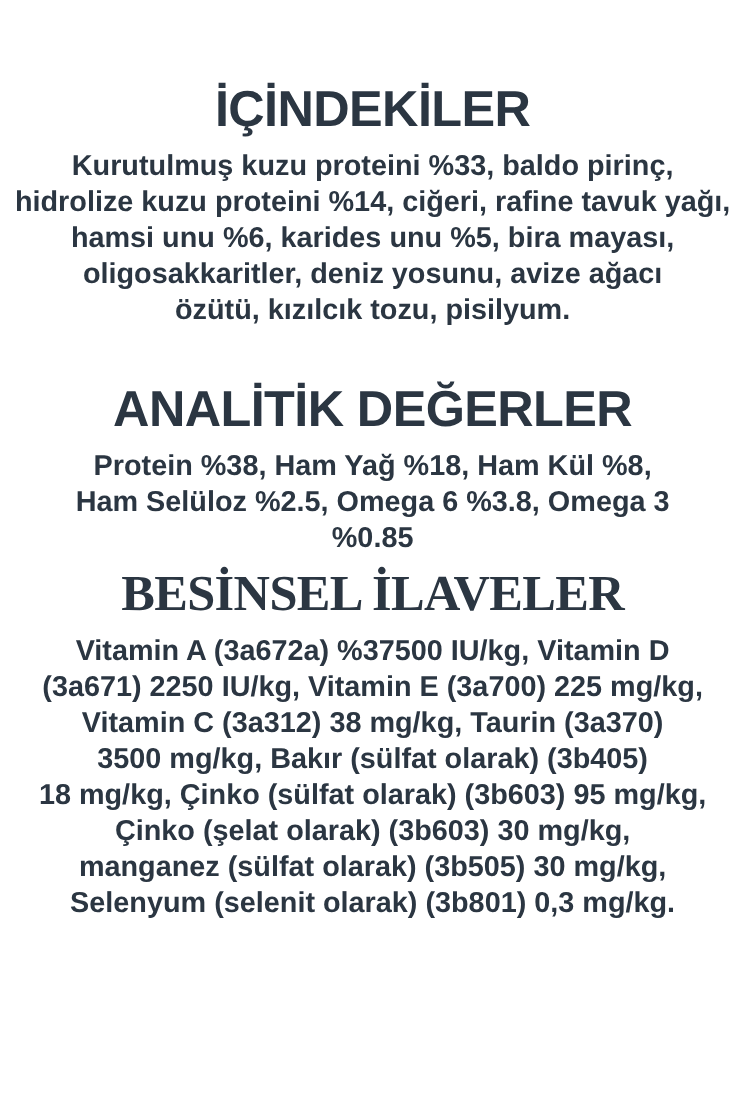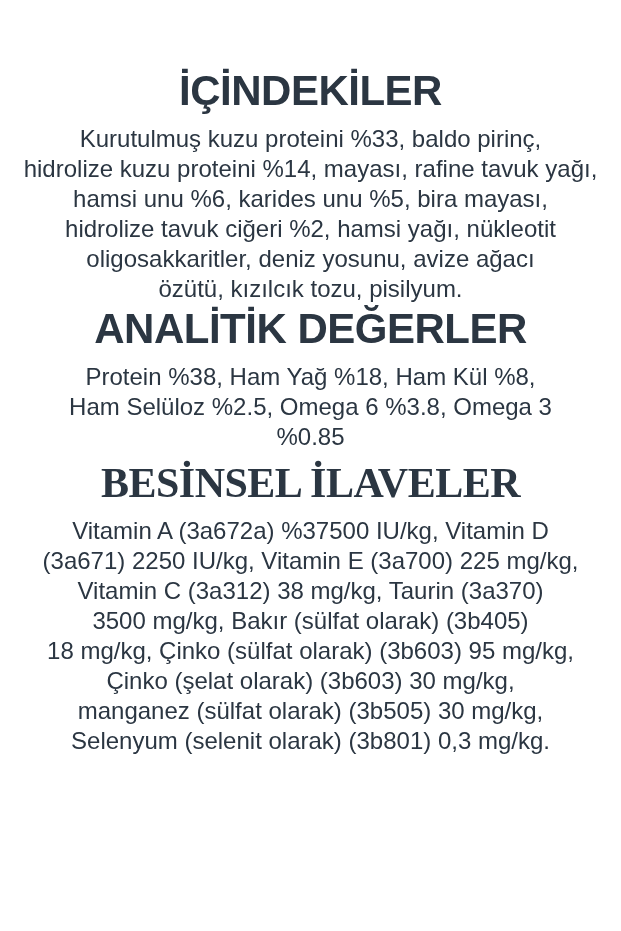--- a/index.html
+++ b/index.html
@@ -15,42 +15,41 @@
     color: var(--ink, #2b3642);
     text-align: center;
   }
   .heading {
     font-size: 42px;
     line-height: 50px;
     font-weight: 700;
     letter-spacing: -0.5px;
     margin: 0 0 8px 0;
   }
-  .section-analytical .heading { }
+  .section-analytical .heading { margin-top: 42px; }
   .section-additives .heading { margin-top: 6px; font-family: Liberation Serif, serif; }
   .body-text { margin: 0; }
   .line {
     font-size: 24px;
     line-height: 30px;
     white-space: nowrap;
-    font-weight: 400;
+    font-weight: 700;
   }
 </style>
 </head>
 <body>
 
 <div class="page">
 
   <section class="section-ingredients">
     <h1 class="heading">İÇİNDEKİLER</h1>
     <div class="body-text">
       <div class="line">Kurutulmuş kuzu proteini %33, baldo pirinç,</div>
-      <div class="line">hidrolize kuzu proteini %14, mayası, rafine tavuk yağı,</div>
+      <div class="line">hidrolize kuzu proteini %14, ciğeri, rafine tavuk yağı,</div>
       <div class="line">hamsi unu %6, karides unu %5, bira mayası,</div>
-      <div class="line">hidrolize tavuk ciğeri %2, hamsi yağı, nükleotit</div>
       <div class="line">oligosakkaritler, deniz yosunu, avize ağacı</div>
       <div class="line">özütü, kızılcık tozu, pisilyum.</div>
     </div>
   </section>
 
   <section class="section-analytical">
     <h1 class="heading">ANALİTİK DEĞERLER</h1>
     <div class="body-text">
       <div class="line">Protein %38, Ham Yağ %18, Ham Kül %8,</div>
       <div class="line">Ham Selüloz %2.5, Omega 6 %3.8, Omega 3</div>

